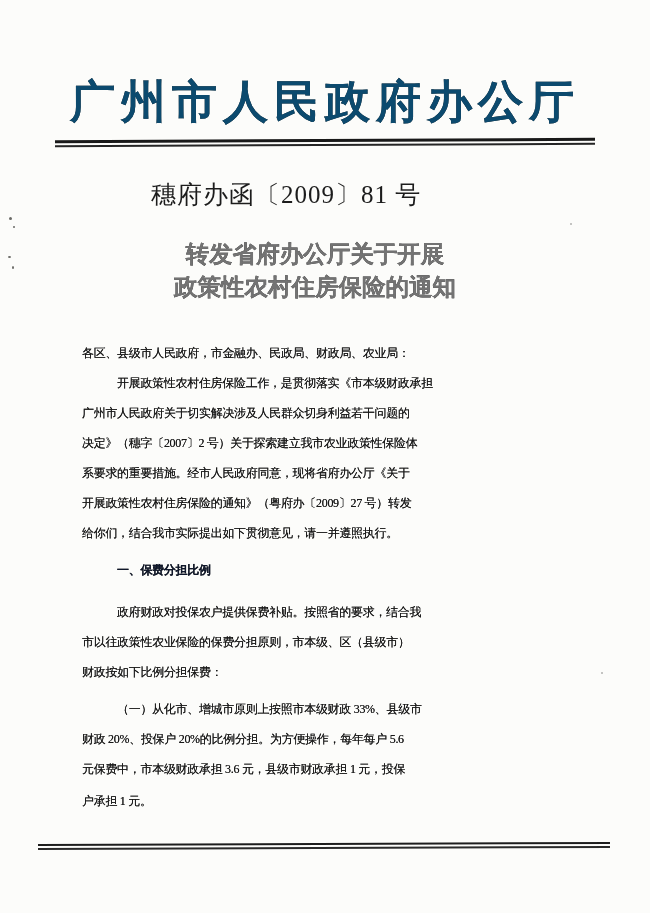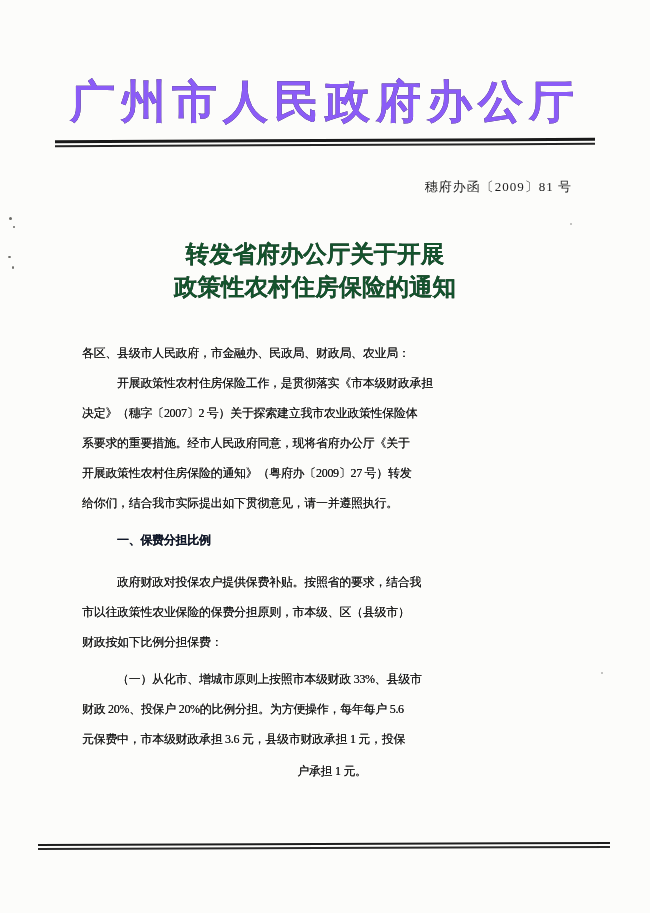--- a/index.html
+++ b/index.html
@@ -12,57 +12,57 @@
     position:relative; width:650px; height:913px;
     background:#fcfcfa; overflow:hidden;
     color:#1b1b1b;
   }
   
   .letterhead-title{
     position:absolute; top:72px; left:55px; width:540px;
     text-align:center;
     font-size:45px; font-weight:bold; letter-spacing:6px;
     white-space:nowrap;
-    color:#8b5cf6;
+    color:#0c4a6e;
     text-shadow:0 0 0.5px #222;
   }
   .double-rule{
     position:absolute; top:139px; left:55px; width:540px; height:8px;
     transform:rotate(-0.25deg);
   }
   .double-rule .rule-a{ height:2.5px; background:#191919; }
   .double-rule .rule-b{ height:2px; background:#252525; margin-top:2px; }
   
   .doc-number{
     position:absolute; top:178px; left:0; width:572px;
-    text-align:right;
-    font-size:13px; letter-spacing:1px;
+    text-align:center;
+    font-size:25px; letter-spacing:1px;
     color:#1c1c1c;
   }
   
   .doc-title{
     position:absolute; top:238px; left:35px; width:560px;
     text-align:center;
     font-size:23.5px; line-height:33px; font-weight:bold;
-    color:#14532d;
+    color:#737373;
     text-shadow:0 0 0.4px #222;
   }
   
   .body-text{
     position:absolute; top:338px; left:82px; width:500px;
     font-size:12px; line-height:30px; letter-spacing:-0.3px;
     color:#181818;
     text-shadow:0 0 0.3px #333;
   }
   .line{ height:30px; white-space:nowrap; }
   .indent{ padding-left:35px; }
   .bold{ font-weight:bold; color:#0f172a; }
   .gap7{ margin-top:7px; }
   .gap8{ margin-top:12px; }
-  .gap2{ margin-top:2px;text-align:center; }
+  .gap2{ margin-top:2px; }
   
   .footer-rule{
     position:absolute; top:843px; left:38px; width:572px; height:7px;
     transform:rotate(-0.2deg);
   }
   .footer-rule .rule-a{ height:2px; background:#1d1d1d; }
   .footer-rule .rule-b{ height:2px; background:#2a2a2a; margin-top:1.5px; }
   
   .speckle{ position:absolute; background:#6a6a66; border-radius:50%; }
   .sp1{ left:9px;  top:217px; width:3px; height:3px; }
@@ -87,20 +87,21 @@
   <div class="doc-number">穗府办函〔2009〕81 号</div>
 
   <div class="doc-title">
     <div>转发省府办公厅关于开展</div>
     <div>政策性农村住房保险的通知</div>
   </div>
 
   <div class="body-text">
     <div class="line">各区、县级市人民政府，市金融办、民政局、财政局、农业局：</div>
     <div class="line indent">开展政策性农村住房保险工作，是贯彻落实《市本级财政承担</div>
+    <div class="line">广州市人民政府关于切实解决涉及人民群众切身利益若干问题的</div>
     <div class="line">决定》（穗字〔2007〕2 号）关于探索建立我市农业政策性保险体</div>
     <div class="line">系要求的重要措施。经市人民政府同意，现将省府办公厅《关于</div>
     <div class="line">开展政策性农村住房保险的通知》（粤府办〔2009〕27 号）转发</div>
     <div class="line">给你们，结合我市实际提出如下贯彻意见，请一并遵照执行。</div>
     <div class="line indent bold gap7">一、保费分担比例</div>
     <div class="line indent gap8">政府财政对投保农户提供保费补贴。按照省的要求，结合我</div>
     <div class="line">市以往政策性农业保险的保费分担原则，市本级、区（县级市）</div>
     <div class="line">财政按如下比例分担保费：</div>
     <div class="line indent gap7">（一）从化市、增城市原则上按照市本级财政 33%、县级市</div>
     <div class="line">财政 20%、投保户 20%的比例分担。为方便操作，每年每户 5.6</div>

